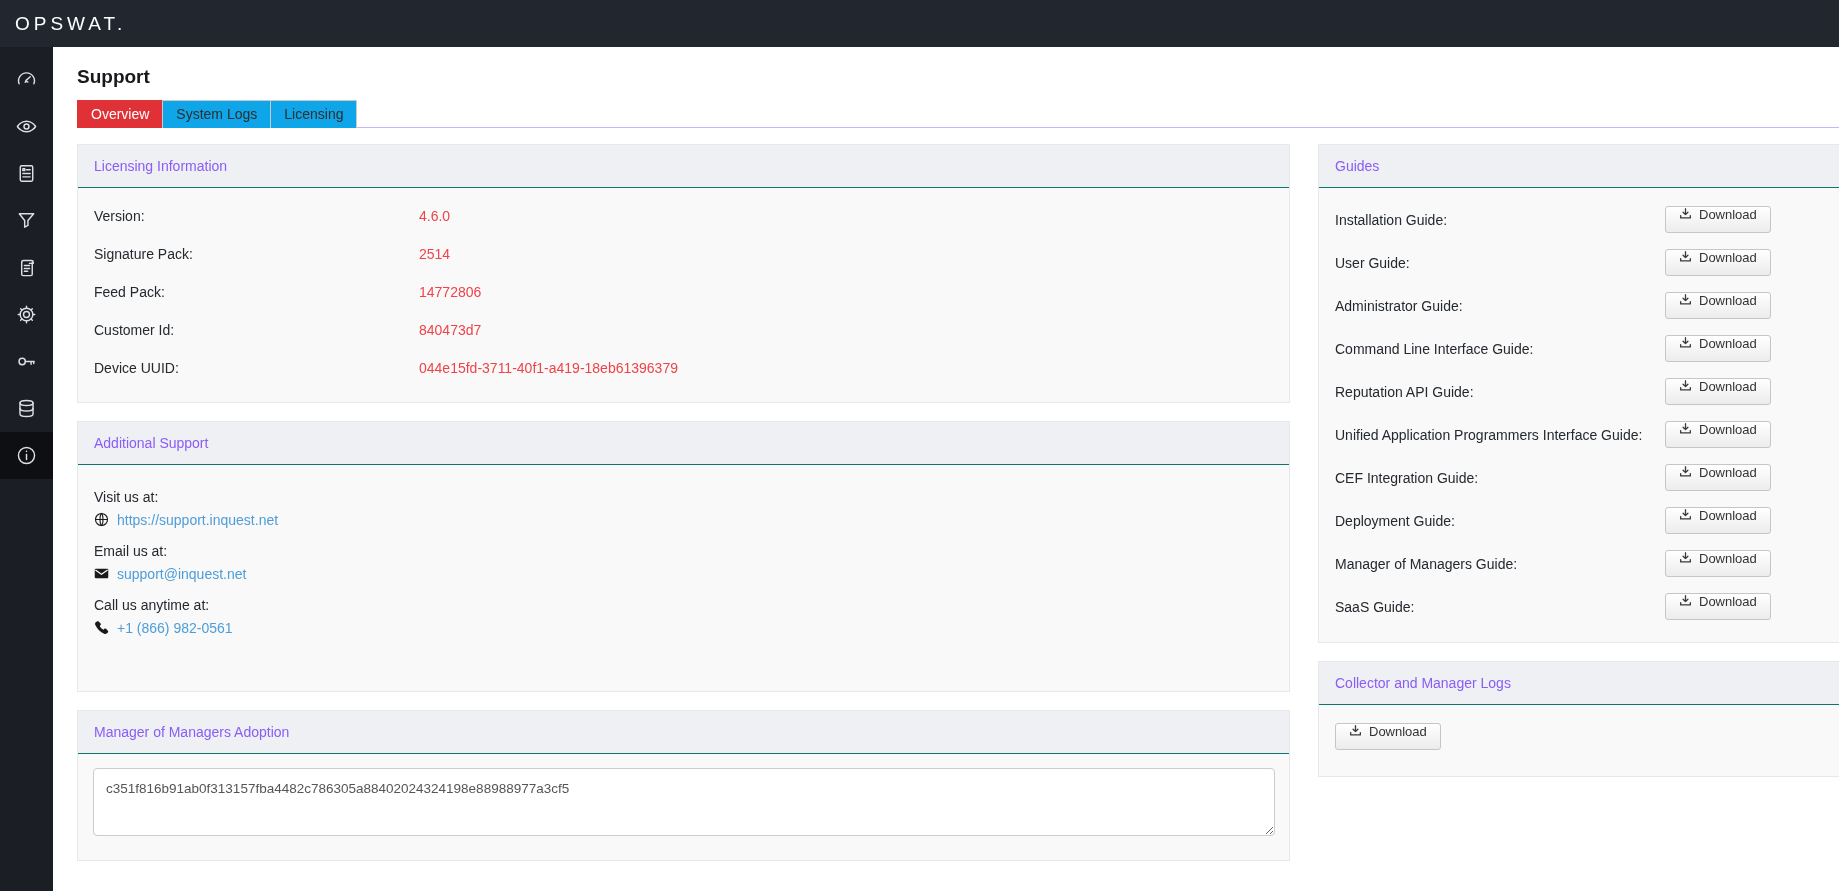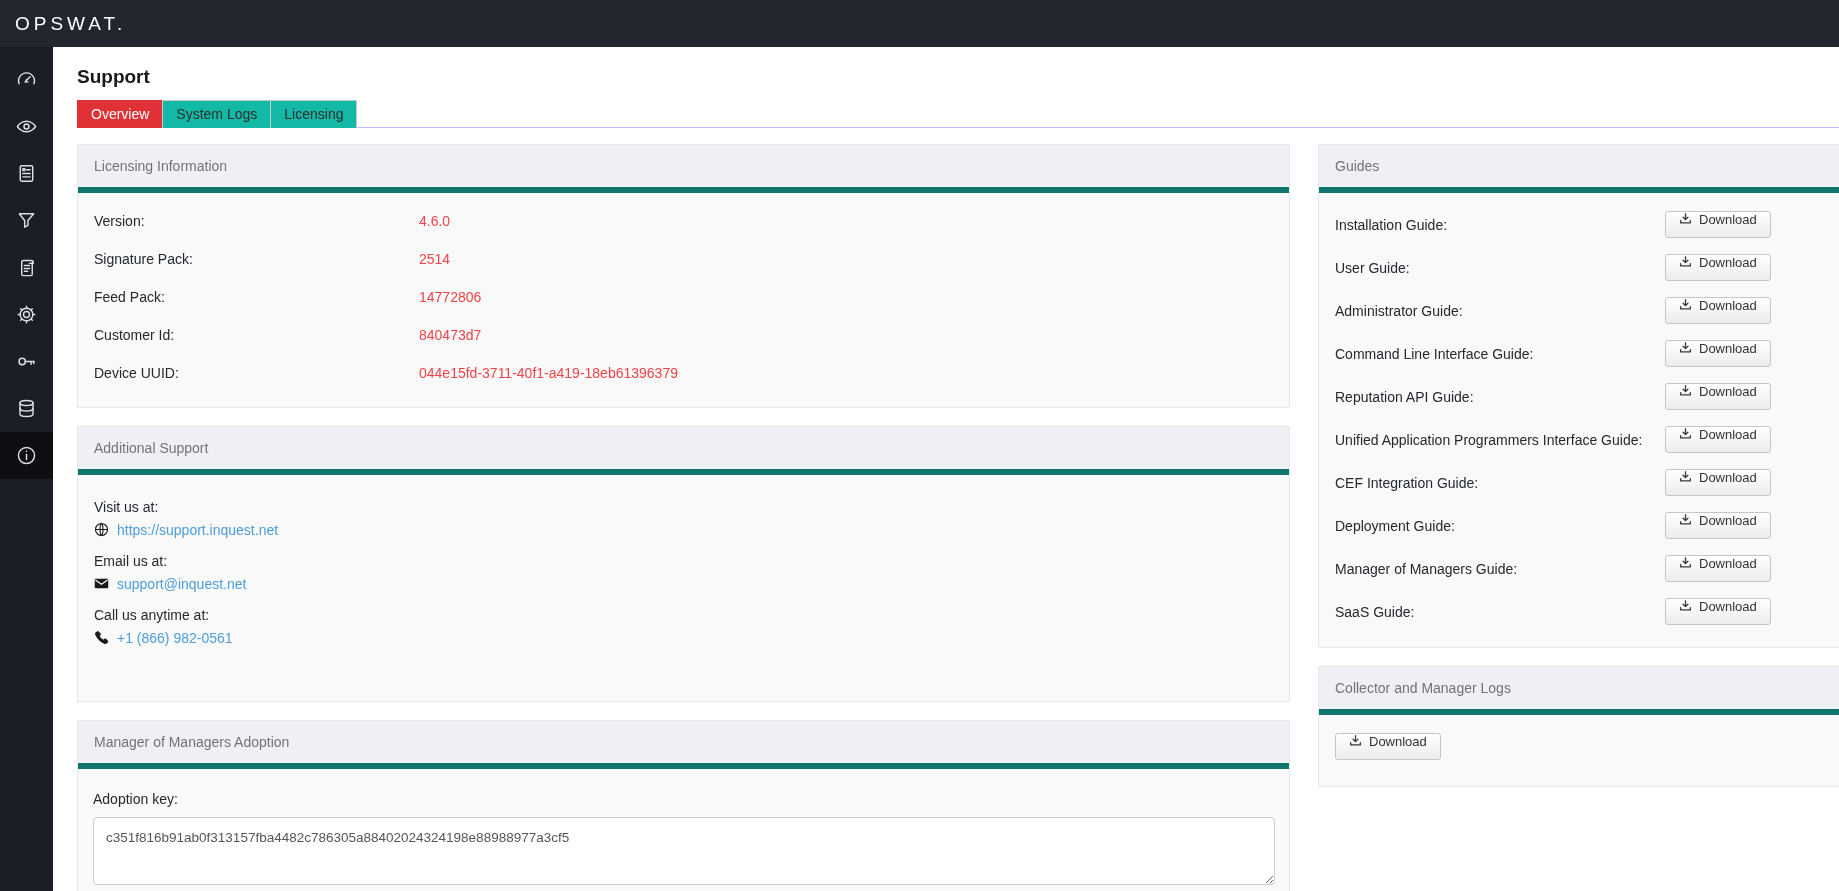--- a/index.html
+++ b/index.html
@@ -15,31 +15,31 @@
   .sidebar { width: 53px; background: #1b1e24; flex: none; padding-top: 9px; }
   .side-item { height: 47px; display: flex; align-items: center; justify-content: center; cursor: pointer; }
   .side-item.active { background: #0d0f13; }
   .side-item svg { width: 23px; height: 23px; stroke: #dde0e3; fill: none; stroke-width: 1.5; stroke-linecap: round; stroke-linejoin: round; }
 
   .main { flex: 1; padding: 0 0 0 24px; overflow: hidden; }
   .page-title { font-size: 19px; font-weight: 700; color: #17191c; margin: 19px 0 11px; }
 
   
   .tabs { display: flex; border-bottom: 1px solid #c4b5fd; width: 1800px; }
-  .tab { font-size: 14px; padding: 5px 13px 6px; background: #14b8a6; color: #2e2e2e;
+  .tab { font-size: 14px; padding: 5px 13px 6px; background: #0ea5e9; color: #2e2e2e;
          border: 1px solid #c9c9c9; border-bottom: none; margin-right: -1px; cursor: pointer; position: relative; top: 1px; }
   .tab.active { background: #e03236; border-color: #e03236; color: #fff; }
 
   
   .content { display: flex; margin-top: 16px; }
   .col-left { width: 1213px; flex: none; }
   .col-right { width: 560px; flex: none; margin-left: 28px; }
 
   .panel { background: #f9f9fa; border: 1px solid #e6e8ec; margin-bottom: 18px; }
-  .panel-h { background: #eef0f4; border-bottom: 6px solid #0f766e; padding: 13px 16px; font-size: 14px; color: #737373; }
+  .panel-h { background: #eef0f4; border-bottom: 1px solid #0f766e; padding: 13px 16px; font-size: 14px; color: #8b5cf6; }
 
   
   .lic-body { padding: 9px 16px 15px; }
   .lrow { display: flex; padding: 11px 0; font-size: 14px; }
   .lrow .lab { width: 325px; flex: none; color: #24292e; }
   .lrow .val { color: #ef4348; }
 
   
   .as-body { padding: 12px 16px 52px; }
   .as-group { margin-top: 12px; }
@@ -204,21 +204,20 @@
                   </svg>
                 <span>+1 (866) 982-0561</span>
               </a>
             </div>
           </div>
         </div>
 
         <div class="panel">
           <div class="panel-h">Manager of Managers Adoption</div>
           <div class="ad-body">
-            <div class="ad-label">Adoption key:</div>
             <textarea class="ad-key" spellcheck="false" style="">c351f816b91ab0f313157fba4482c786305a88402024324198e88988977a3cf5</textarea>
           </div>
         </div>
 
       </div>
 
       <div class="col-right">
 
         <div class="panel">
           <div class="panel-h">Guides</div>

